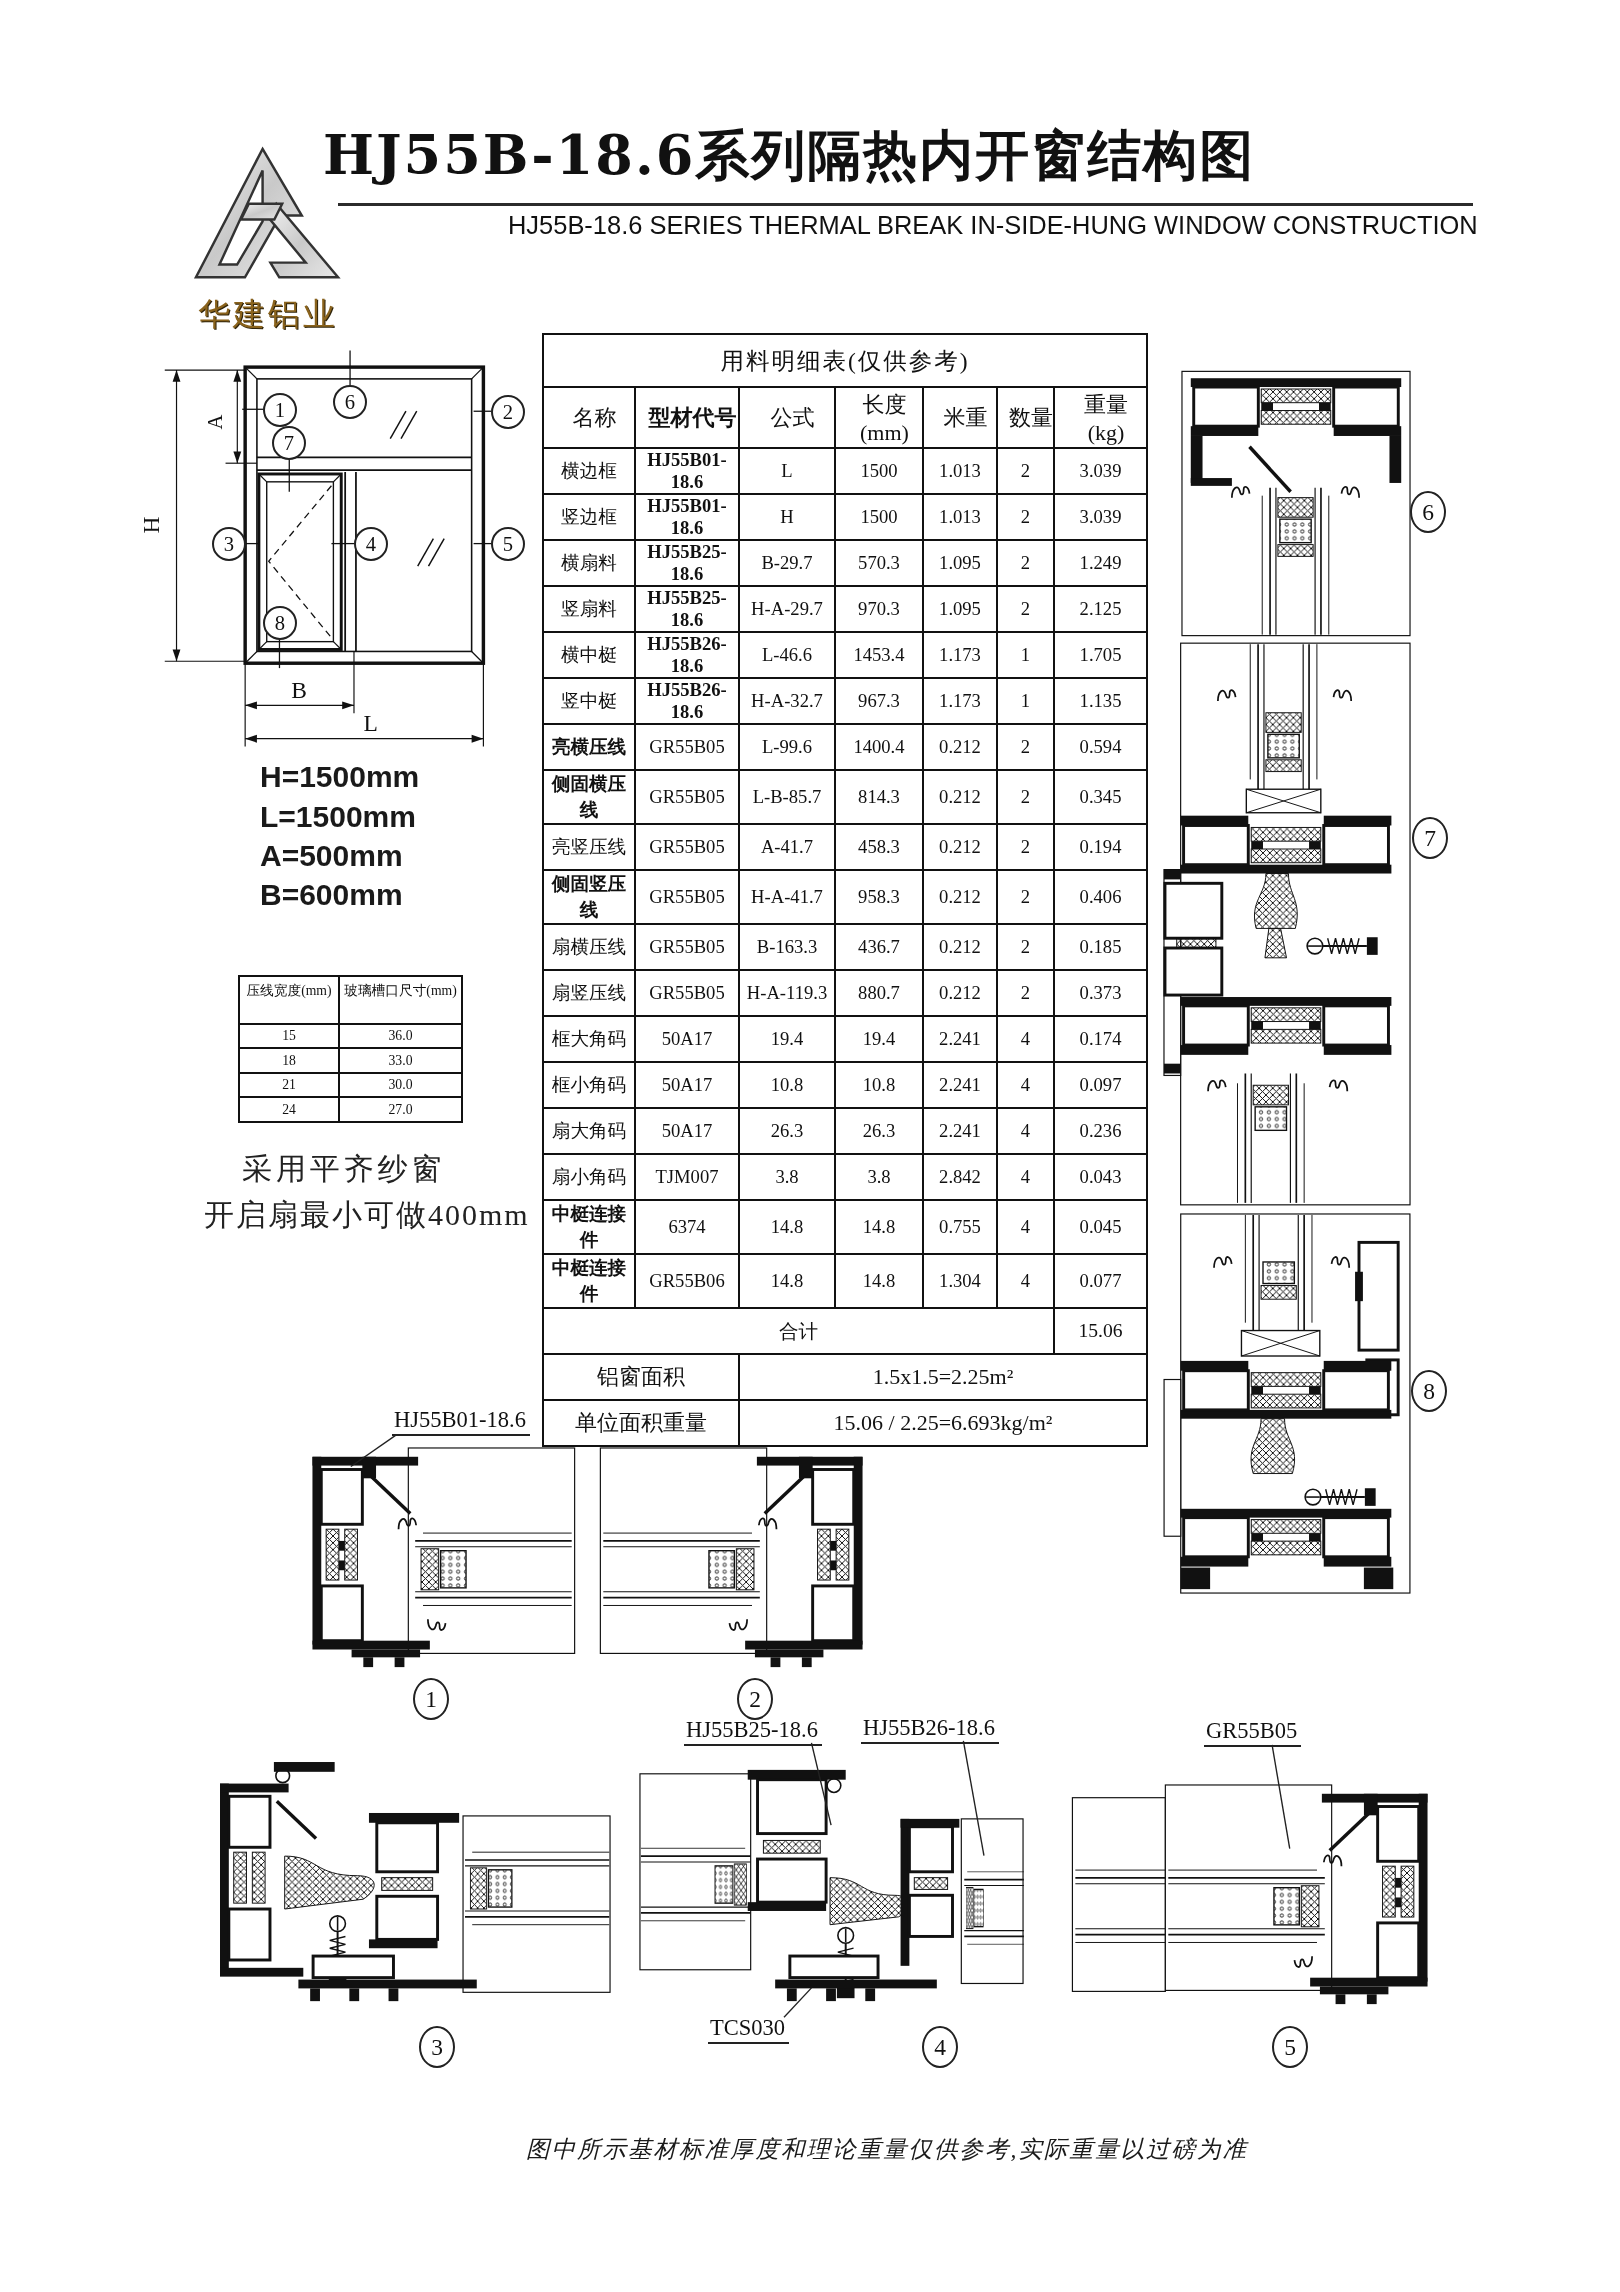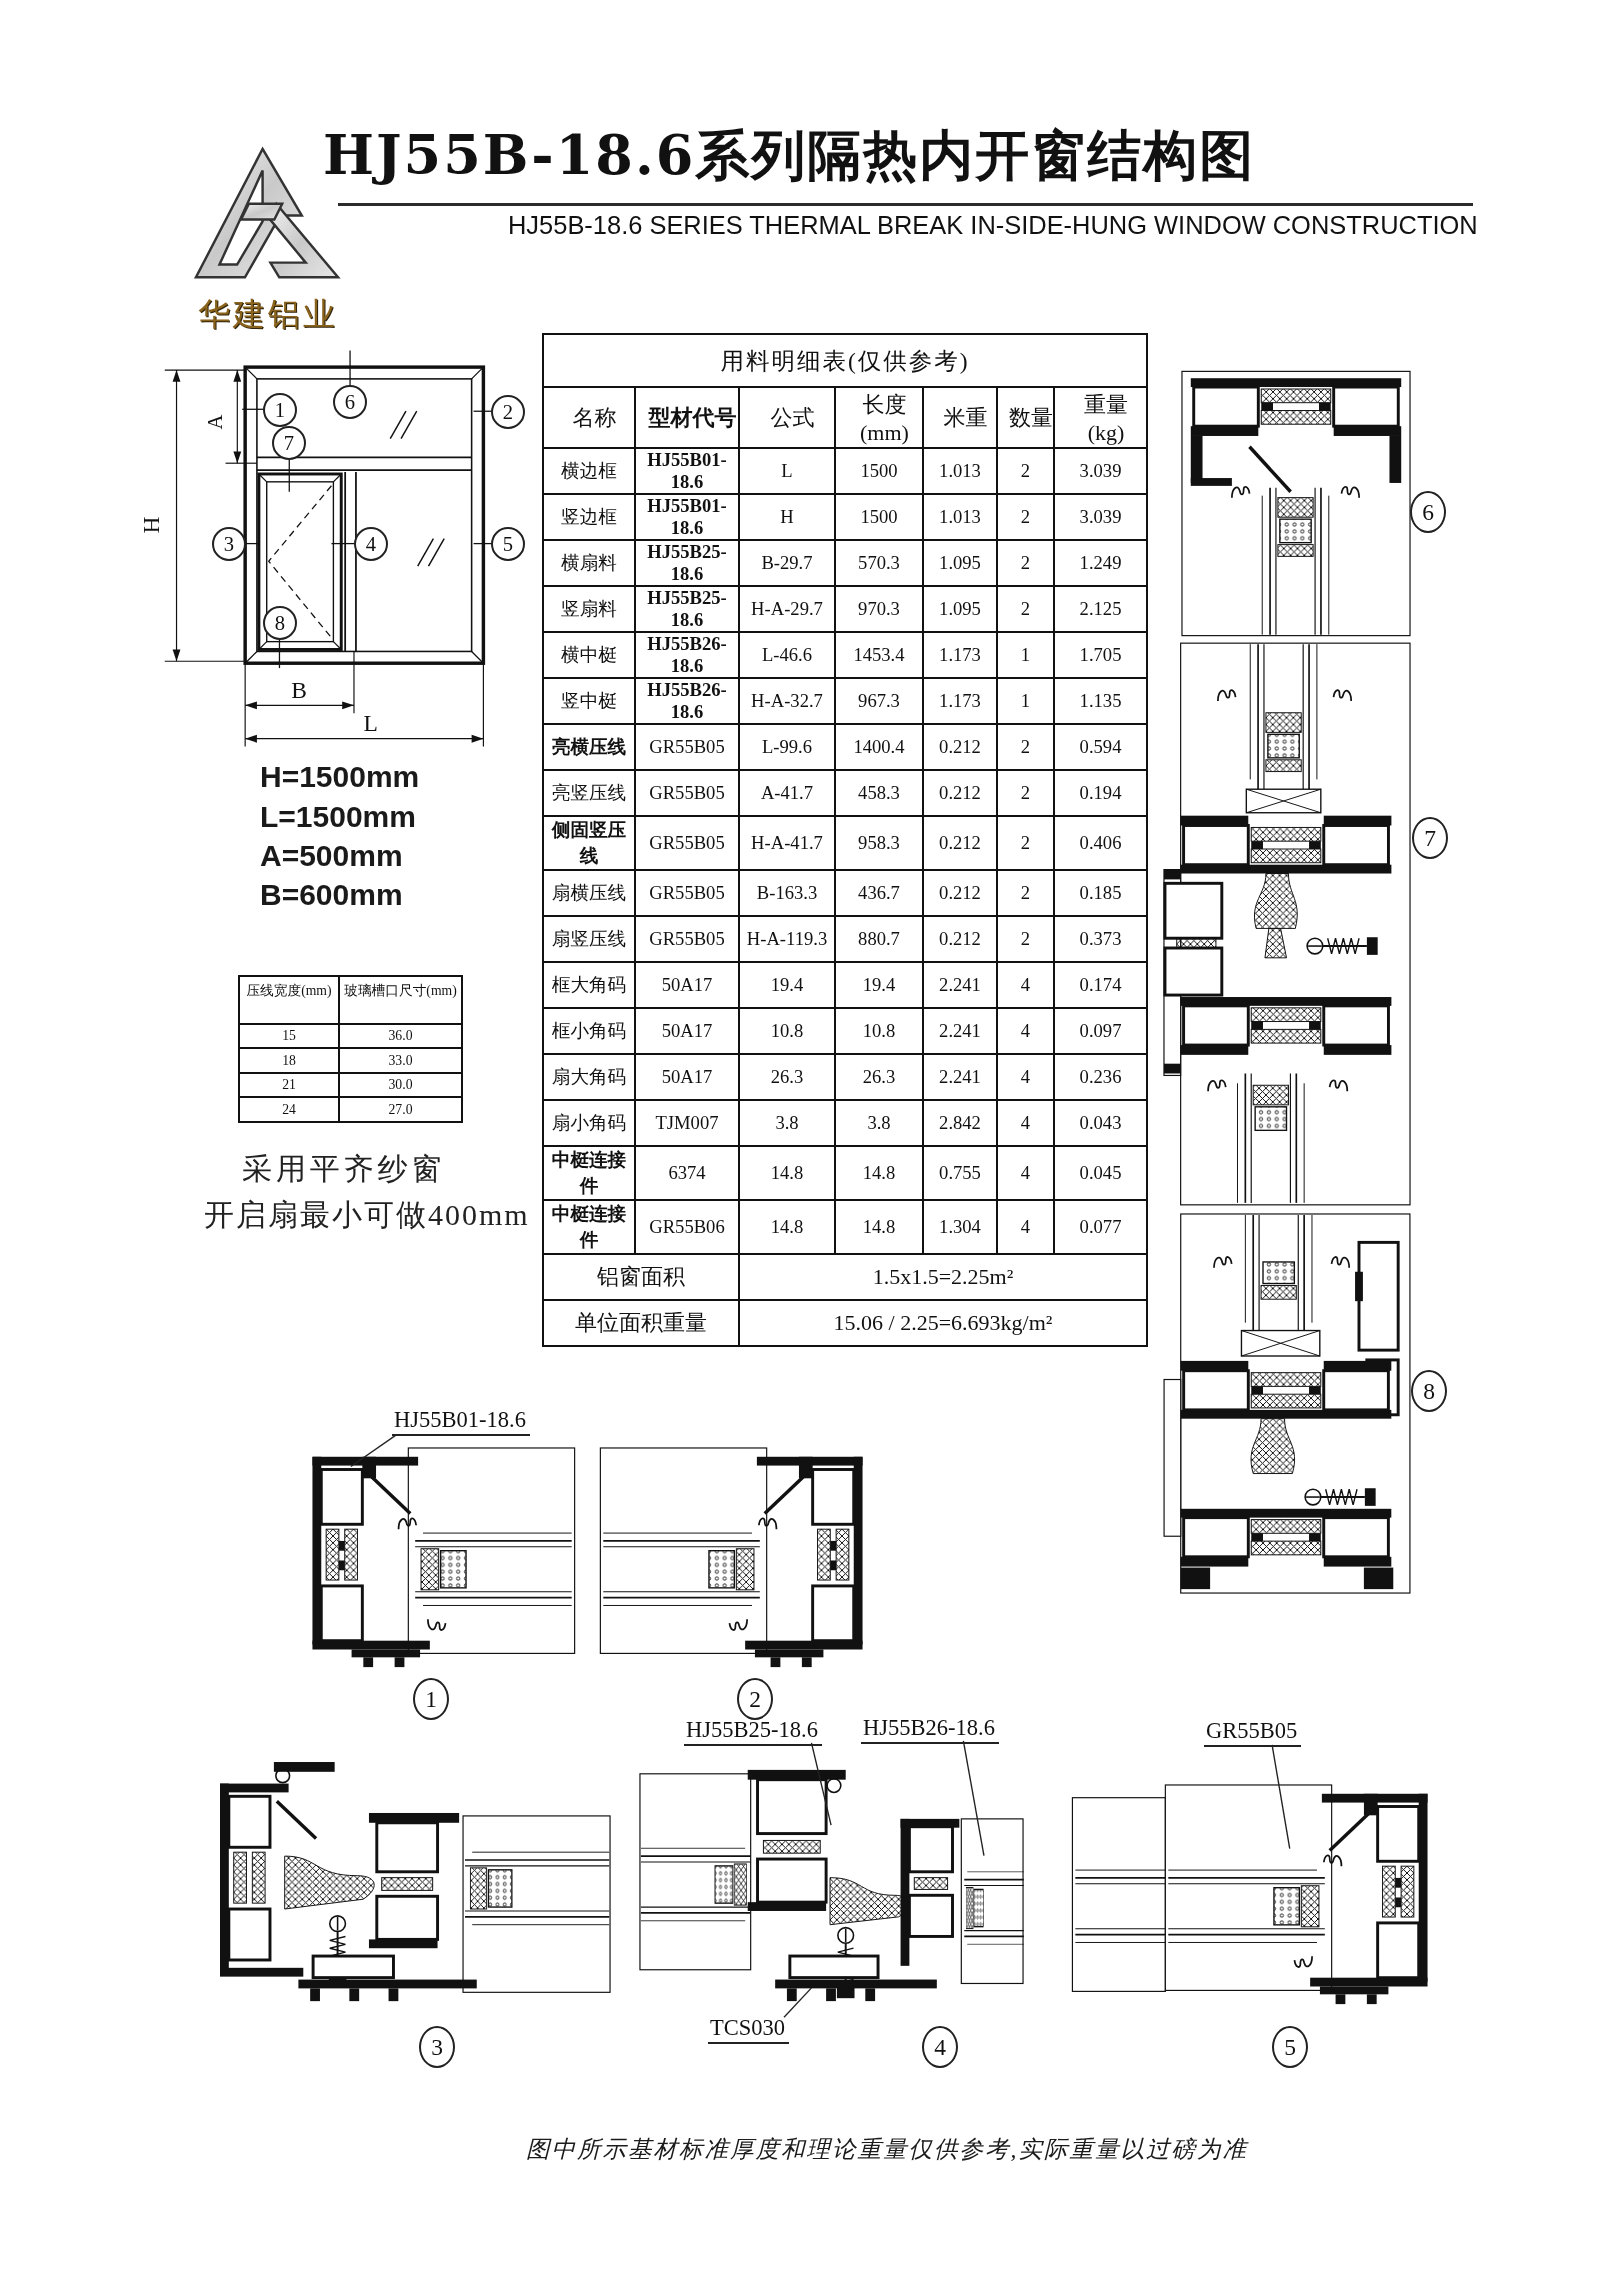--- a/index.html
+++ b/index.html
@@ -320,20 +320,29 @@
         <tr>
           <td class="b">亮横压线</td>
           <td>GR55B05</td>
           <td>L-99.6</td>
           <td>1400.4</td>
           <td>0.212</td>
           <td>2</td>
           <td>0.594</td>
         </tr>
         <tr>
+          <td class="b">侧固横压线</td>
+          <td>GR55B05</td>
+          <td>L-B-85.7</td>
+          <td>814.3</td>
+          <td>0.212</td>
+          <td>2</td>
+          <td>0.345</td>
+        </tr>
+        <tr>
           <td>亮竖压线</td>
           <td>GR55B05</td>
           <td>A-41.7</td>
           <td>458.3</td>
           <td>0.212</td>
           <td>2</td>
           <td>0.194</td>
         </tr>
         <tr>
           <td class="b">侧固竖压线</td>
@@ -411,20 +420,24 @@
           <td class="b">中梃连接件</td>
           <td>GR55B06</td>
           <td>14.8</td>
           <td>14.8</td>
           <td>1.304</td>
           <td>4</td>
           <td>0.077</td>
         </tr>
       </tbody>
     <tbody>
+      <tr class="sum">
+        <td colspan="6">合计</td>
+        <td>15.06</td>
+      </tr>
       <tr class="foot">
         <td colspan="2">铝窗面积</td>
         <td colspan="5">1.5x1.5=2.25m²</td>
       </tr>
       <tr class="foot">
         <td colspan="2">单位面积重量</td>
         <td colspan="5">15.06 / 2.25=6.693kg/m²</td>
       </tr>
     </tbody>
   </table>

